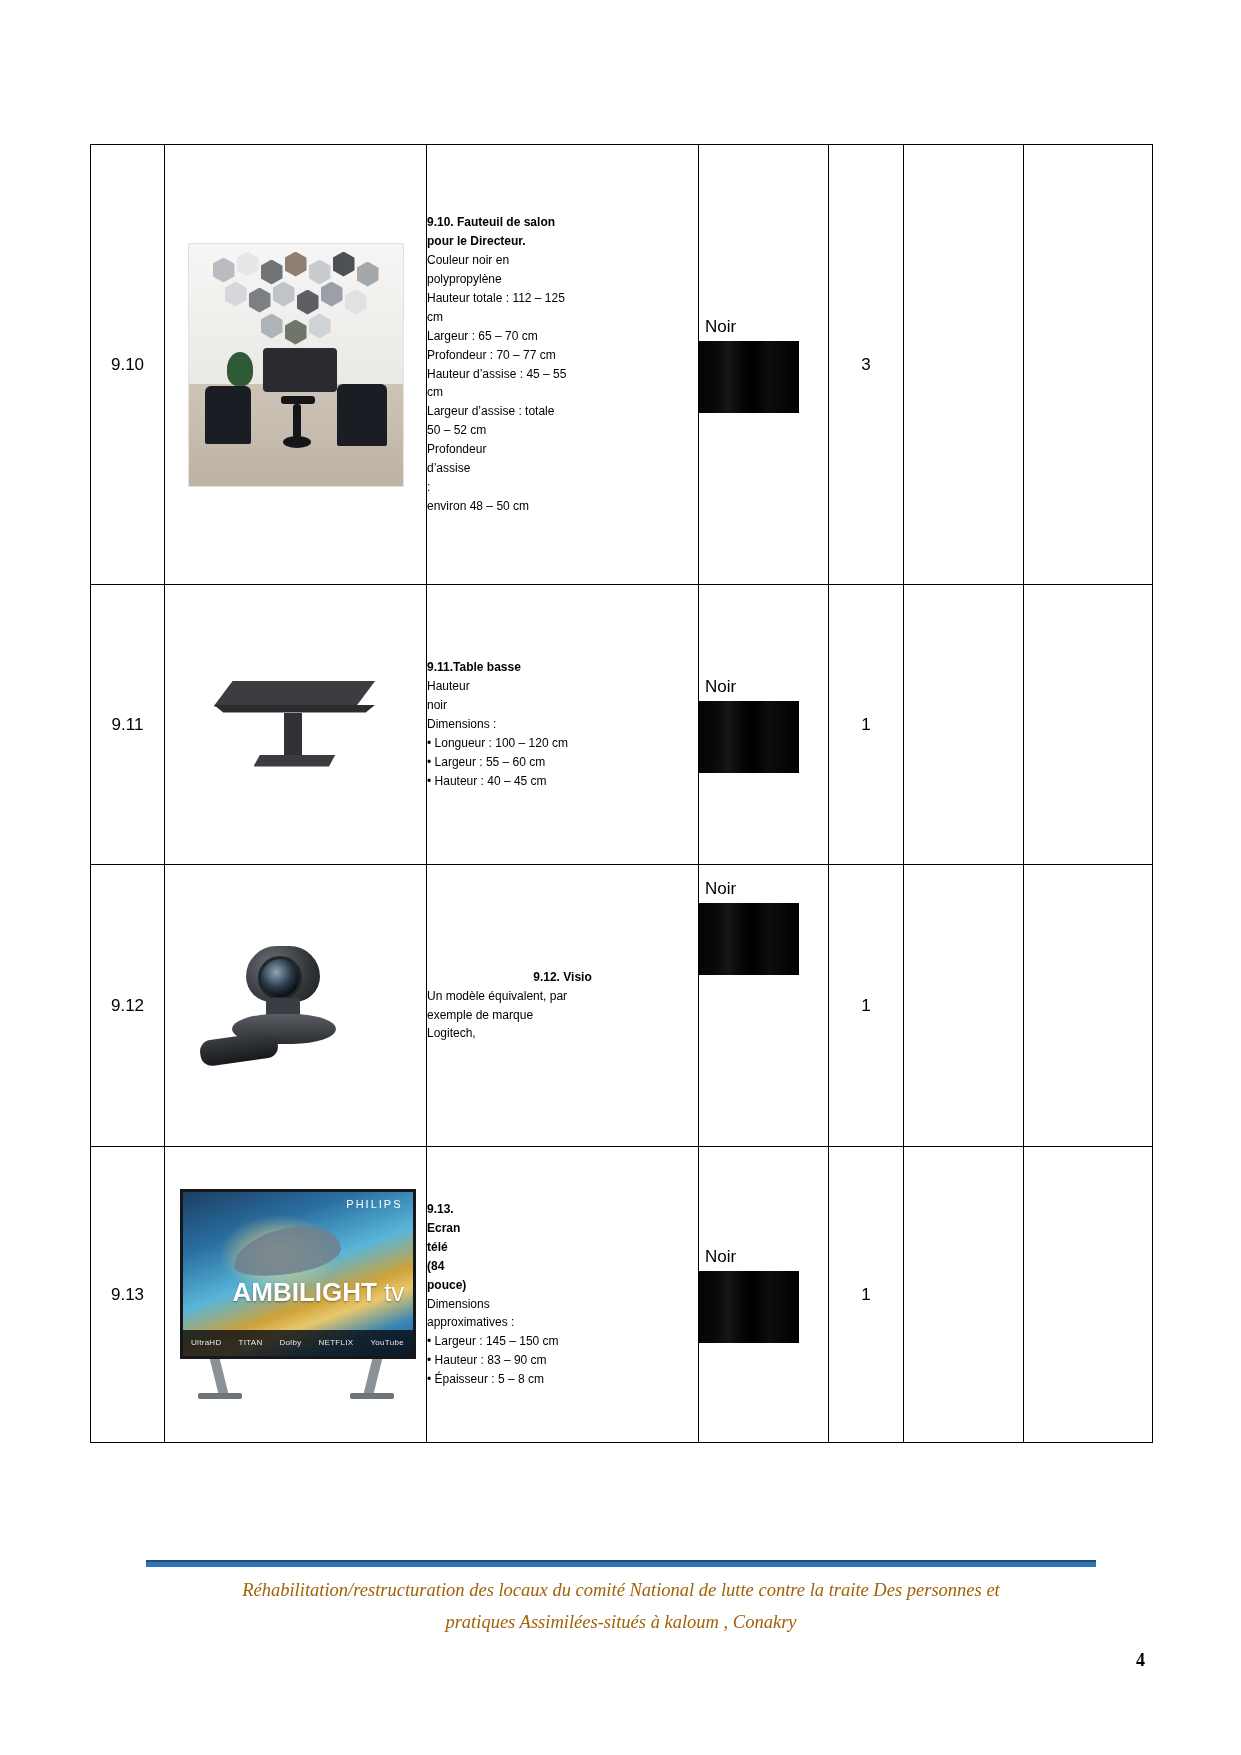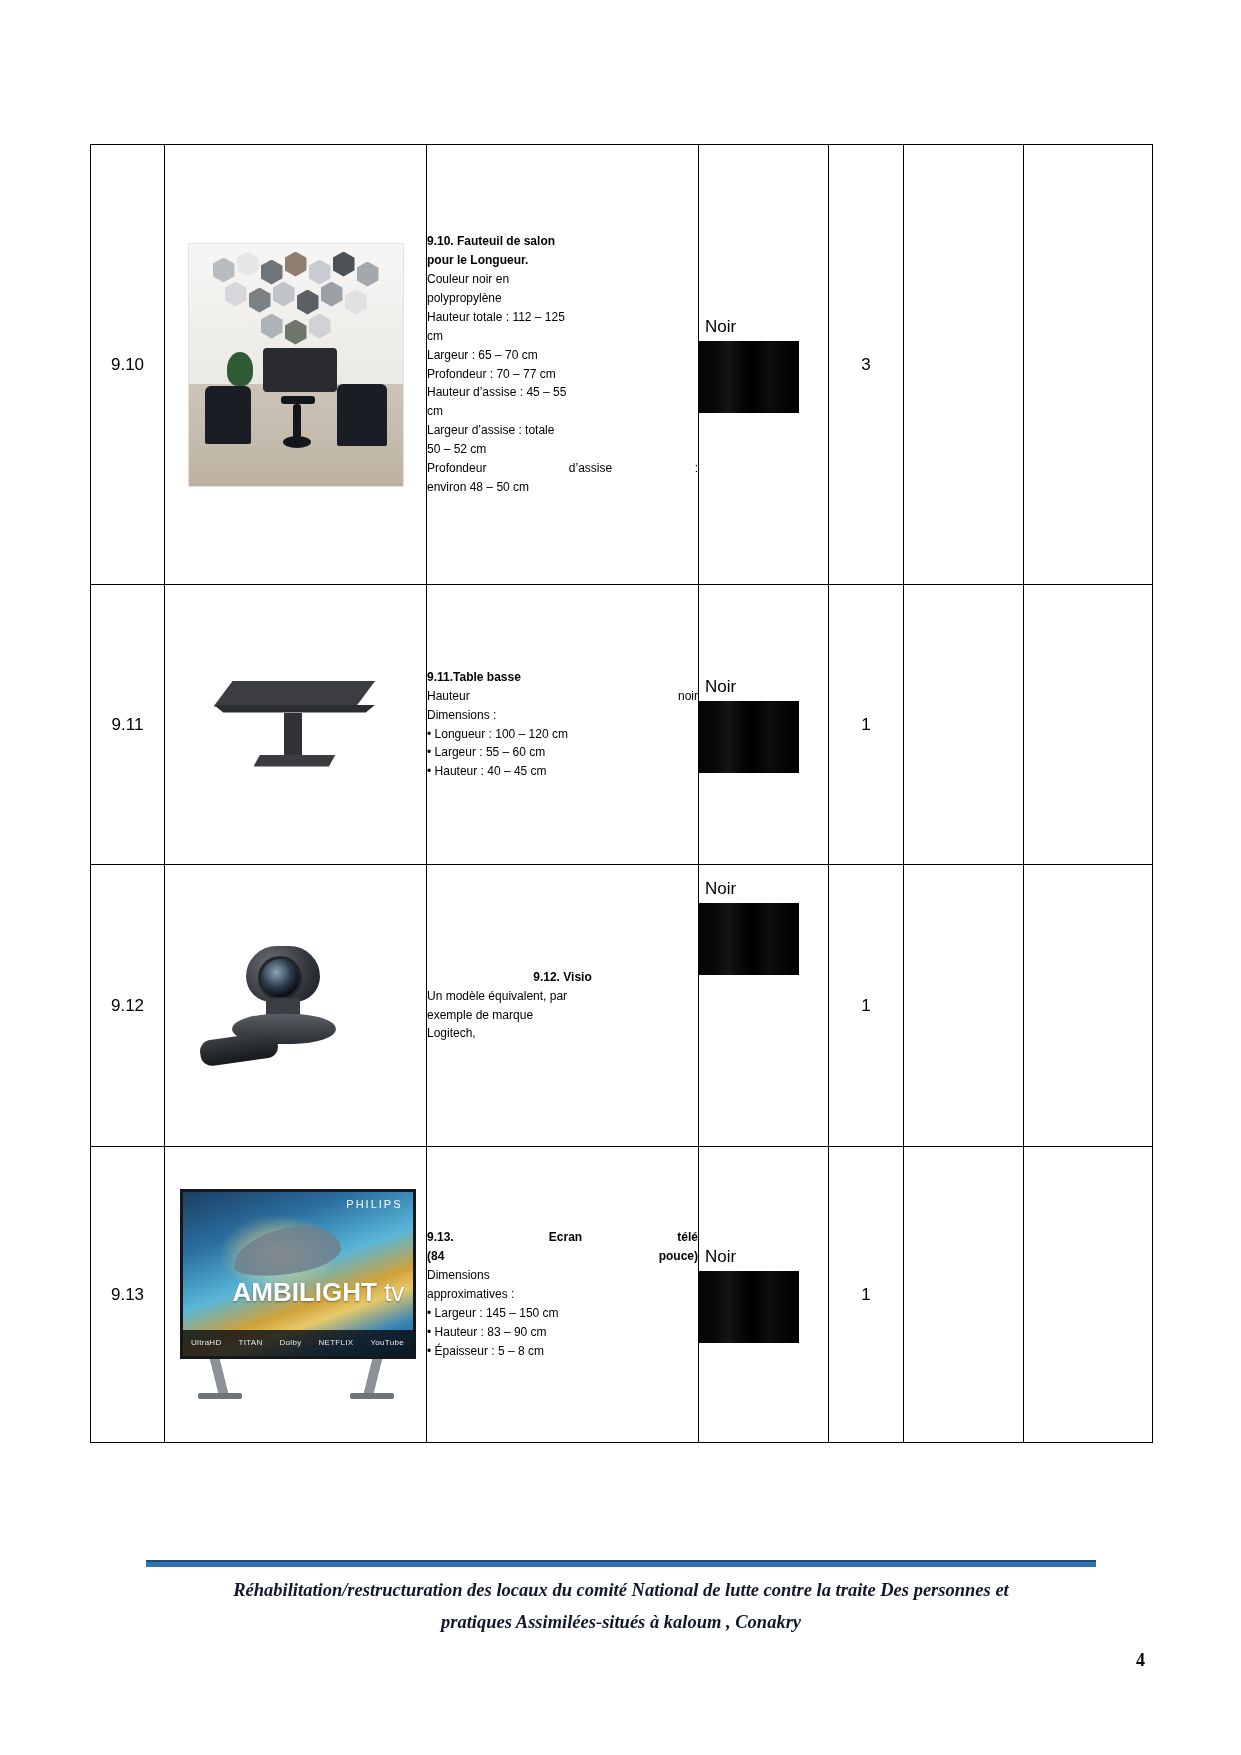--- a/index.html
+++ b/index.html
@@ -60,20 +60,21 @@
   }
   .desc-cell .title-center {
     font-weight: bold;
     display: block;
     text-align: center;
   }
   .desc-cell .line { display: block; }
   .desc-cell .justify-line {
     display: flex;
     justify-content: space-between;
+    flex-direction: column;
   }
   .qty-cell {
     text-align: center;
     font-size: 17px;
   }
   .color-cell {
     padding: 6px 8px 10px 8px;
     vertical-align: top;
   }
   .color-label {
@@ -285,24 +286,24 @@
     border-top: 2px solid #1f4e79;
   }
   .footer-text {
     position: absolute;
     left: 146px;
     top: 1574px;
     width: 950px;
     text-align: center;
     font-family: "Liberation Serif", serif;
     font-style: italic;
-    font-weight: bold;
+    font-weight: normal;
     font-size: 18.5px;
     line-height: 1.75;
-    color: #0f172a;
+    color: #a16207;
   }
   .page-number {
     position: absolute;
     right: 96px;
     top: 1650px;
     font-size: 18px;
     font-weight: bold;
     font-family: "Liberation Serif", serif;
   }
 </style>
@@ -354,21 +355,21 @@
             <div class="armchair" style="left:16px;top:142px;width:46px;height:58px;"></div>
             <div class="armchair" style="left:148px;top:140px;width:50px;height:62px;"></div>
 
             <div class="lowtable" style="left:92px;top:152px;width:34px;height:8px;"></div>
             <div class="lowtable" style="left:104px;top:160px;width:8px;height:34px;"></div>
             <div class="lowtable" style="left:94px;top:192px;width:28px;height:12px;border-radius:50%;"></div>
           </div>
         </td>
         <td class="desc-cell">
           <span class="title line">9.10. Fauteuil de salon</span>
-          <span class="title line">pour le Longueur.</span>
+          <span class="title line">pour le Directeur.</span>
           <span class="line">Couleur noir en</span>
           <span class="line">polypropylène</span>
           <span class="line">Hauteur totale : 112 – 125</span>
           <span class="line">cm</span>
           <span class="line">Largeur : 65 – 70 cm</span>
           <span class="line">Profondeur : 70 – 77 cm</span>
           <span class="line">Hauteur d’assise : 45 – 55</span>
           <span class="line">cm</span>
           <span class="line">Largeur d’assise : totale</span>
           <span class="line">50 – 52 cm</span>

